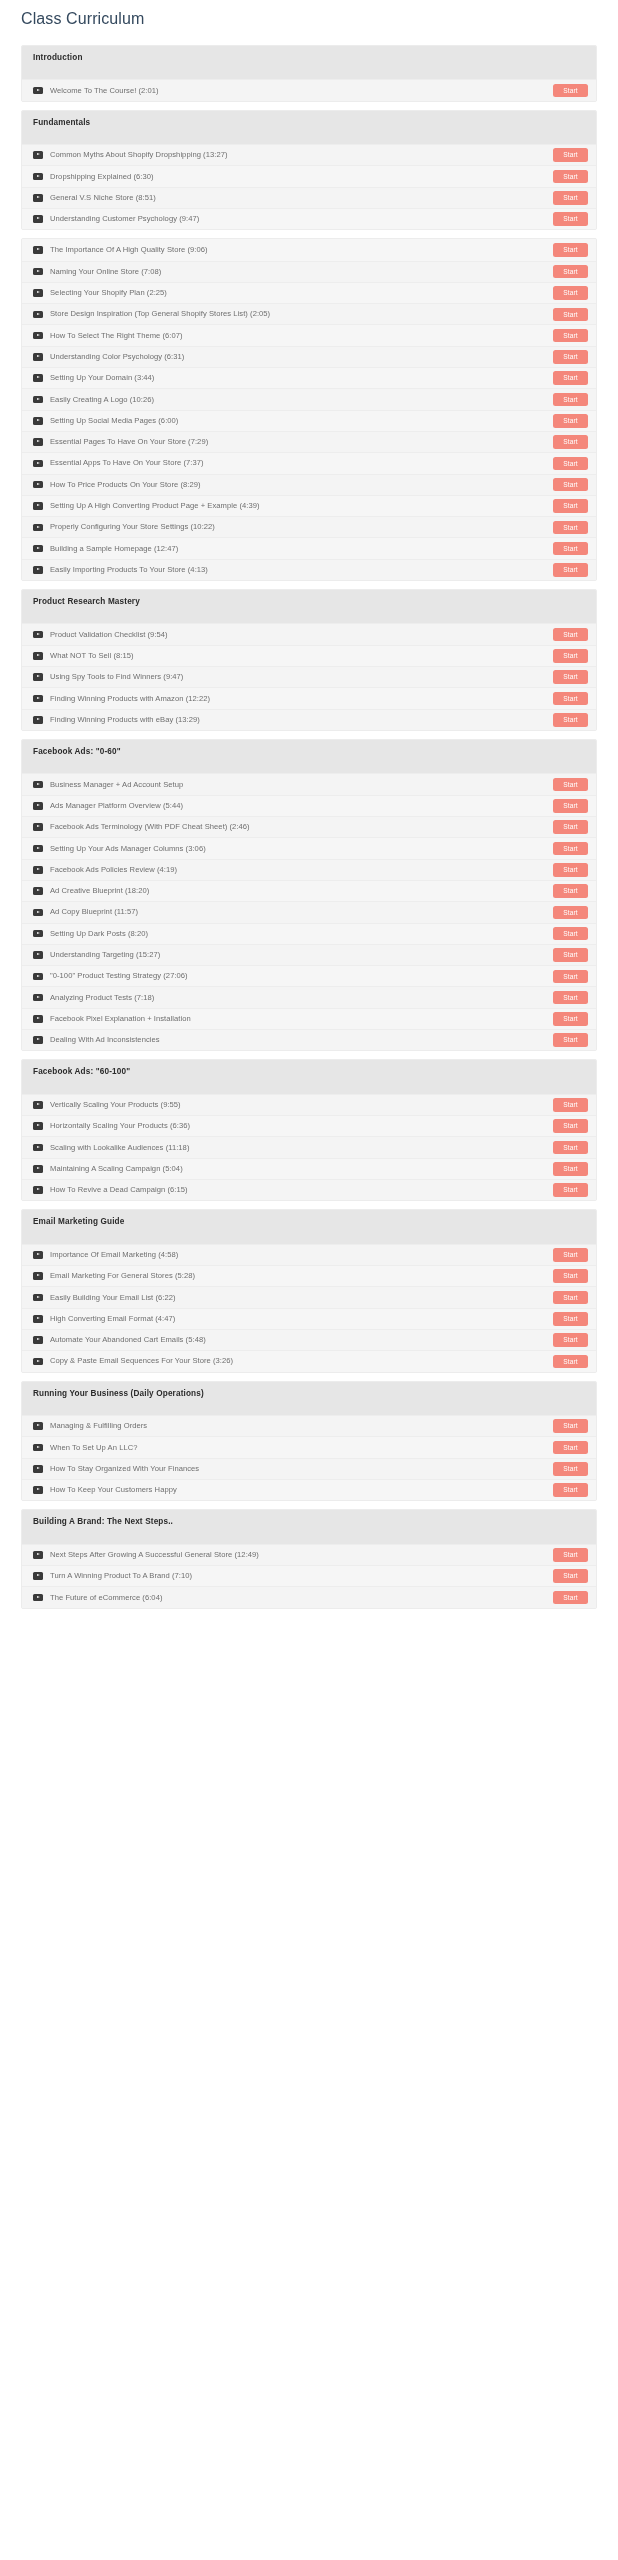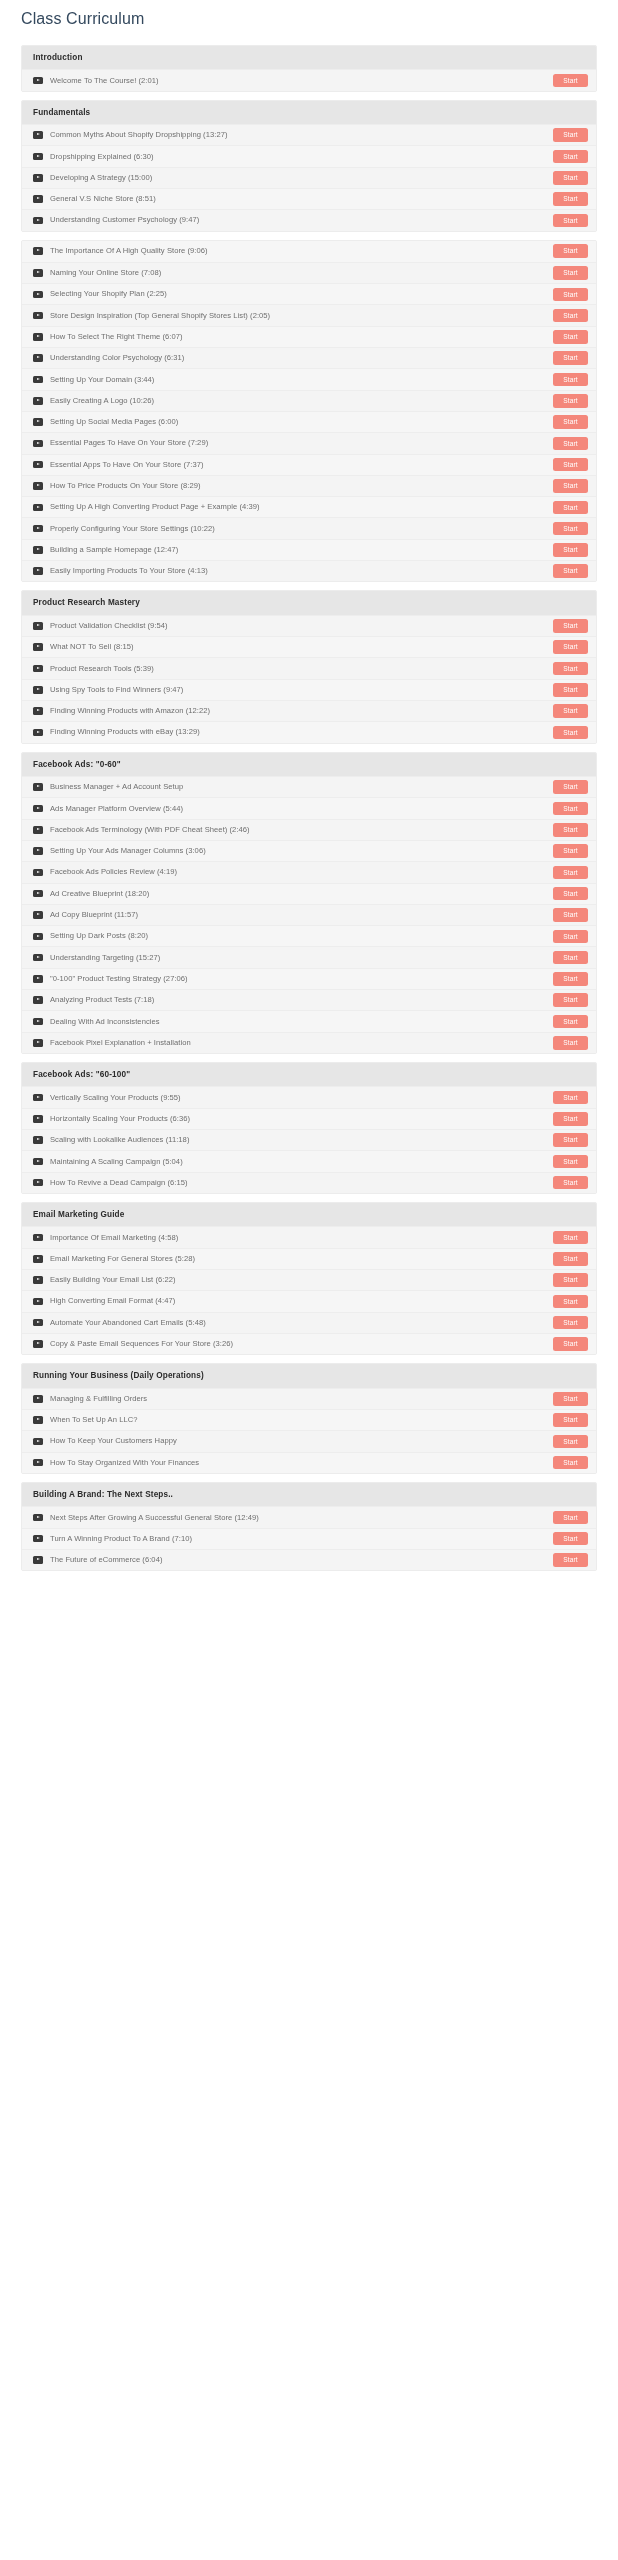--- a/index.html
+++ b/index.html
@@ -33,21 +33,21 @@
   .section {
     margin-bottom: 8px;
     background: #f7f7f7;
     border: 1px solid #ececec;
     border-radius: 2px;
     overflow: hidden;
   }
 
   .section-header {
     background: #e6e6e6;
-    padding: 6px 10px 6px 11px;
+    padding: 6px 10px 16px 11px;
     font-size: 8.2px;
     font-weight: bold;
     color: #2b2b2b;
     letter-spacing: 0.15px;
     line-height: 1.4;
     min-height: 21px;
     display: flex;
     align-items: center;
   }
 
@@ -134,25 +134,20 @@
           <span class="lesson-title">Common Myths About Shopify Dropshipping (13:27)</span>
           <button class="start-btn">Start</button>
         </div>
         <div class="lesson">
           <span class="video-icon"></span>
           <span class="lesson-title">Dropshipping Explained (6:30)</span>
           <button class="start-btn">Start</button>
         </div>
         <div class="lesson">
           <span class="video-icon"></span>
-          <span class="lesson-title">Developing A Strategy (15:00)</span>
-          <button class="start-btn">Start</button>
-        </div>
-        <div class="lesson">
-          <span class="video-icon"></span>
           <span class="lesson-title">General V.S Niche Store (8:51)</span>
           <button class="start-btn">Start</button>
         </div>
         <div class="lesson">
           <span class="video-icon"></span>
           <span class="lesson-title">Understanding Customer Psychology (9:47)</span>
           <button class="start-btn">Start</button>
         </div>
       </div>
       <div class="section">
@@ -244,25 +239,20 @@
           <span class="lesson-title">Product Validation Checklist (9:54)</span>
           <button class="start-btn">Start</button>
         </div>
         <div class="lesson">
           <span class="video-icon"></span>
           <span class="lesson-title">What NOT To Sell (8:15)</span>
           <button class="start-btn">Start</button>
         </div>
         <div class="lesson">
           <span class="video-icon"></span>
-          <span class="lesson-title">Product Research Tools (5:39)</span>
-          <button class="start-btn">Start</button>
-        </div>
-        <div class="lesson">
-          <span class="video-icon"></span>
           <span class="lesson-title">Using Spy Tools to Find Winners (9:47)</span>
           <button class="start-btn">Start</button>
         </div>
         <div class="lesson">
           <span class="video-icon"></span>
           <span class="lesson-title">Finding Winning Products with Amazon (12:22)</span>
           <button class="start-btn">Start</button>
         </div>
         <div class="lesson">
           <span class="video-icon"></span>
@@ -322,28 +312,28 @@
           <span class="lesson-title">"0-100" Product Testing Strategy (27:06)</span>
           <button class="start-btn">Start</button>
         </div>
         <div class="lesson">
           <span class="video-icon"></span>
           <span class="lesson-title">Analyzing Product Tests (7:18)</span>
           <button class="start-btn">Start</button>
         </div>
         <div class="lesson">
           <span class="video-icon"></span>
+          <span class="lesson-title">Facebook Pixel Explanation + Installation</span>
+          <button class="start-btn">Start</button>
+        </div>
+        <div class="lesson">
+          <span class="video-icon"></span>
           <span class="lesson-title">Dealing With Ad Inconsistencies</span>
           <button class="start-btn">Start</button>
         </div>
-        <div class="lesson">
-          <span class="video-icon"></span>
-          <span class="lesson-title">Facebook Pixel Explanation + Installation</span>
-          <button class="start-btn">Start</button>
-        </div>
       </div>
       <div class="section">
         <div class="section-header">Facebook Ads: "60-100"</div>
         <div class="lesson">
           <span class="video-icon"></span>
           <span class="lesson-title">Vertically Scaling Your Products (9:55)</span>
           <button class="start-btn">Start</button>
         </div>
         <div class="lesson">
           <span class="video-icon"></span>
@@ -406,26 +396,26 @@
           <span class="lesson-title">Managing &amp; Fulfilling Orders</span>
           <button class="start-btn">Start</button>
         </div>
         <div class="lesson">
           <span class="video-icon"></span>
           <span class="lesson-title">When To Set Up An LLC?</span>
           <button class="start-btn">Start</button>
         </div>
         <div class="lesson">
           <span class="video-icon"></span>
+          <span class="lesson-title">How To Stay Organized With Your Finances</span>
+          <button class="start-btn">Start</button>
+        </div>
+        <div class="lesson">
+          <span class="video-icon"></span>
           <span class="lesson-title">How To Keep Your Customers Happy</span>
-          <button class="start-btn">Start</button>
-        </div>
-        <div class="lesson">
-          <span class="video-icon"></span>
-          <span class="lesson-title">How To Stay Organized With Your Finances</span>
           <button class="start-btn">Start</button>
         </div>
       </div>
       <div class="section">
         <div class="section-header">Building A Brand: The Next Steps..</div>
         <div class="lesson">
           <span class="video-icon"></span>
           <span class="lesson-title">Next Steps After Growing A Successful General Store (12:49)</span>
           <button class="start-btn">Start</button>
         </div>

